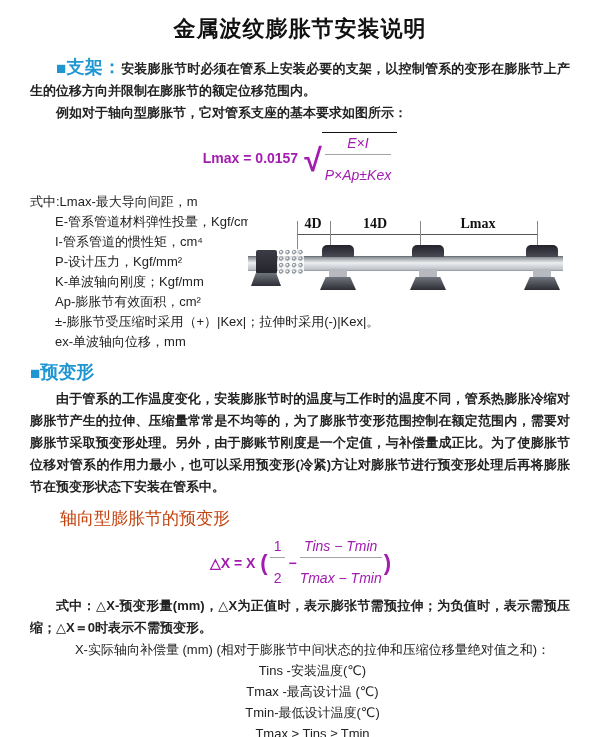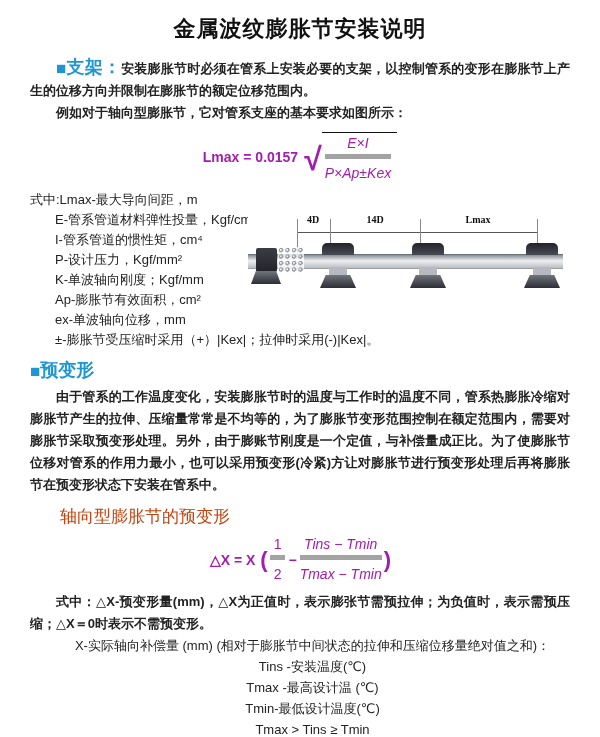--- a/index.html
+++ b/index.html
@@ -24,36 +24,36 @@
   .formula{
     display:flex;justify-content:center;align-items:center;
     font-family:Liberation Sans, sans-serif;
     font-size:14px;color:#a21caf;margin:8px 0;
   }
   .formula .lhs{font-weight:bold;margin-right:6px;}
   .sqrt{display:inline-flex;align-items:center;}
   .radical{font-size:32px;font-weight:bold;line-height:1;transform:translateY(2px);}
   .radicand{border-top:1.5px solid #111;padding:2px 6px 0 3px;}
   .frac{display:inline-block;text-align:center;vertical-align:middle;line-height:1.25;}
-  .frac .ftop{display:block;border-bottom:5px solid #a3a3a3;padding:0 4px 1px 4px;}
-  .frac .fbot{display:block;padding-top:6px;}
+  .frac .ftop{display:block;border-bottom:1px solid #a3a3a3;padding:0 4px 1px 4px;}
+  .frac .fbot{display:block;padding-top:12px;}
   .ital{font-style:italic;}
   .paren{font-size:22px;font-weight:bold;line-height:1;margin:0 2px;}
   .fpart{margin:0 3px;font-weight:bold;}
   
   .defs-wrap{position:relative;margin-top:4px;}
   .defs{font-size:13px;}
   .def-item{line-height:20px;margin-left:25px;white-space:nowrap;}
   .def-item:first-child{margin-left:0;}
   .def-item.last{margin-top:1px;}
   
   .diagram{position:absolute;left:218px;top:24px;width:318px;height:78px;background:#fff;}
   .dim-label{
     position:absolute;top:0;font-family:"Liberation Serif","DejaVu Serif",serif;
-    font-weight:bold;font-size:10px;color:#111;transform:translateX(-50%);
+    font-weight:bold;font-size:14px;color:#111;transform:translateX(-50%);
   }
   .dim-line{position:absolute;top:18px;left:49px;width:240px;border-top:1px solid #555;}
   .tick{position:absolute;top:5px;height:37px;border-left:1px solid #888;}
   .pipe{
     position:absolute;left:0;top:40px;width:315px;height:13px;
     background:linear-gradient(#878d94,#eceef0 45%,#b9bec4);
     border-top:1px solid #6d737a;border-bottom:1px solid #9aa0a6;
   }
   .bellows{
     position:absolute;left:30px;top:33px;width:26px;height:27px;
@@ -106,22 +106,22 @@
   </div>
 
   <div class="defs-wrap">
     <div class="defs">
       <div class="def-item">式中:Lmax-最大导向间距，m</div>
       <div class="def-item">E-管系管道材料弹性投量，Kgf/cm²</div>
       <div class="def-item">I-管系管道的惯性矩，cm⁴</div>
       <div class="def-item">P-设计压力，Kgf/mm²</div>
       <div class="def-item">K-单波轴向刚度；Kgf/mm</div>
       <div class="def-item">Ap-膨胀节有效面积，cm²</div>
+      <div class="def-item">±-膨胀节受压缩时采用（+）|Kex|；拉伸时采用(-)|Kex|。</div>
       <div class="def-item">ex-单波轴向位移，mm</div>
-      <div class="def-item">±-膨胀节受压缩时采用（+）|Kex|；拉伸时采用(-)|Kex|。</div>
     </div>
 
     <div class="diagram">
       <span class="dim-label" style="left:65px;">4D</span>
       <span class="dim-label" style="left:127px;">14D</span>
       <span class="dim-label" style="left:230px;">Lmax</span>
       <div class="dim-line"></div>
       <div class="tick" style="left:49px;"></div>
       <div class="tick" style="left:82px;"></div>
       <div class="tick" style="left:172px;"></div>

